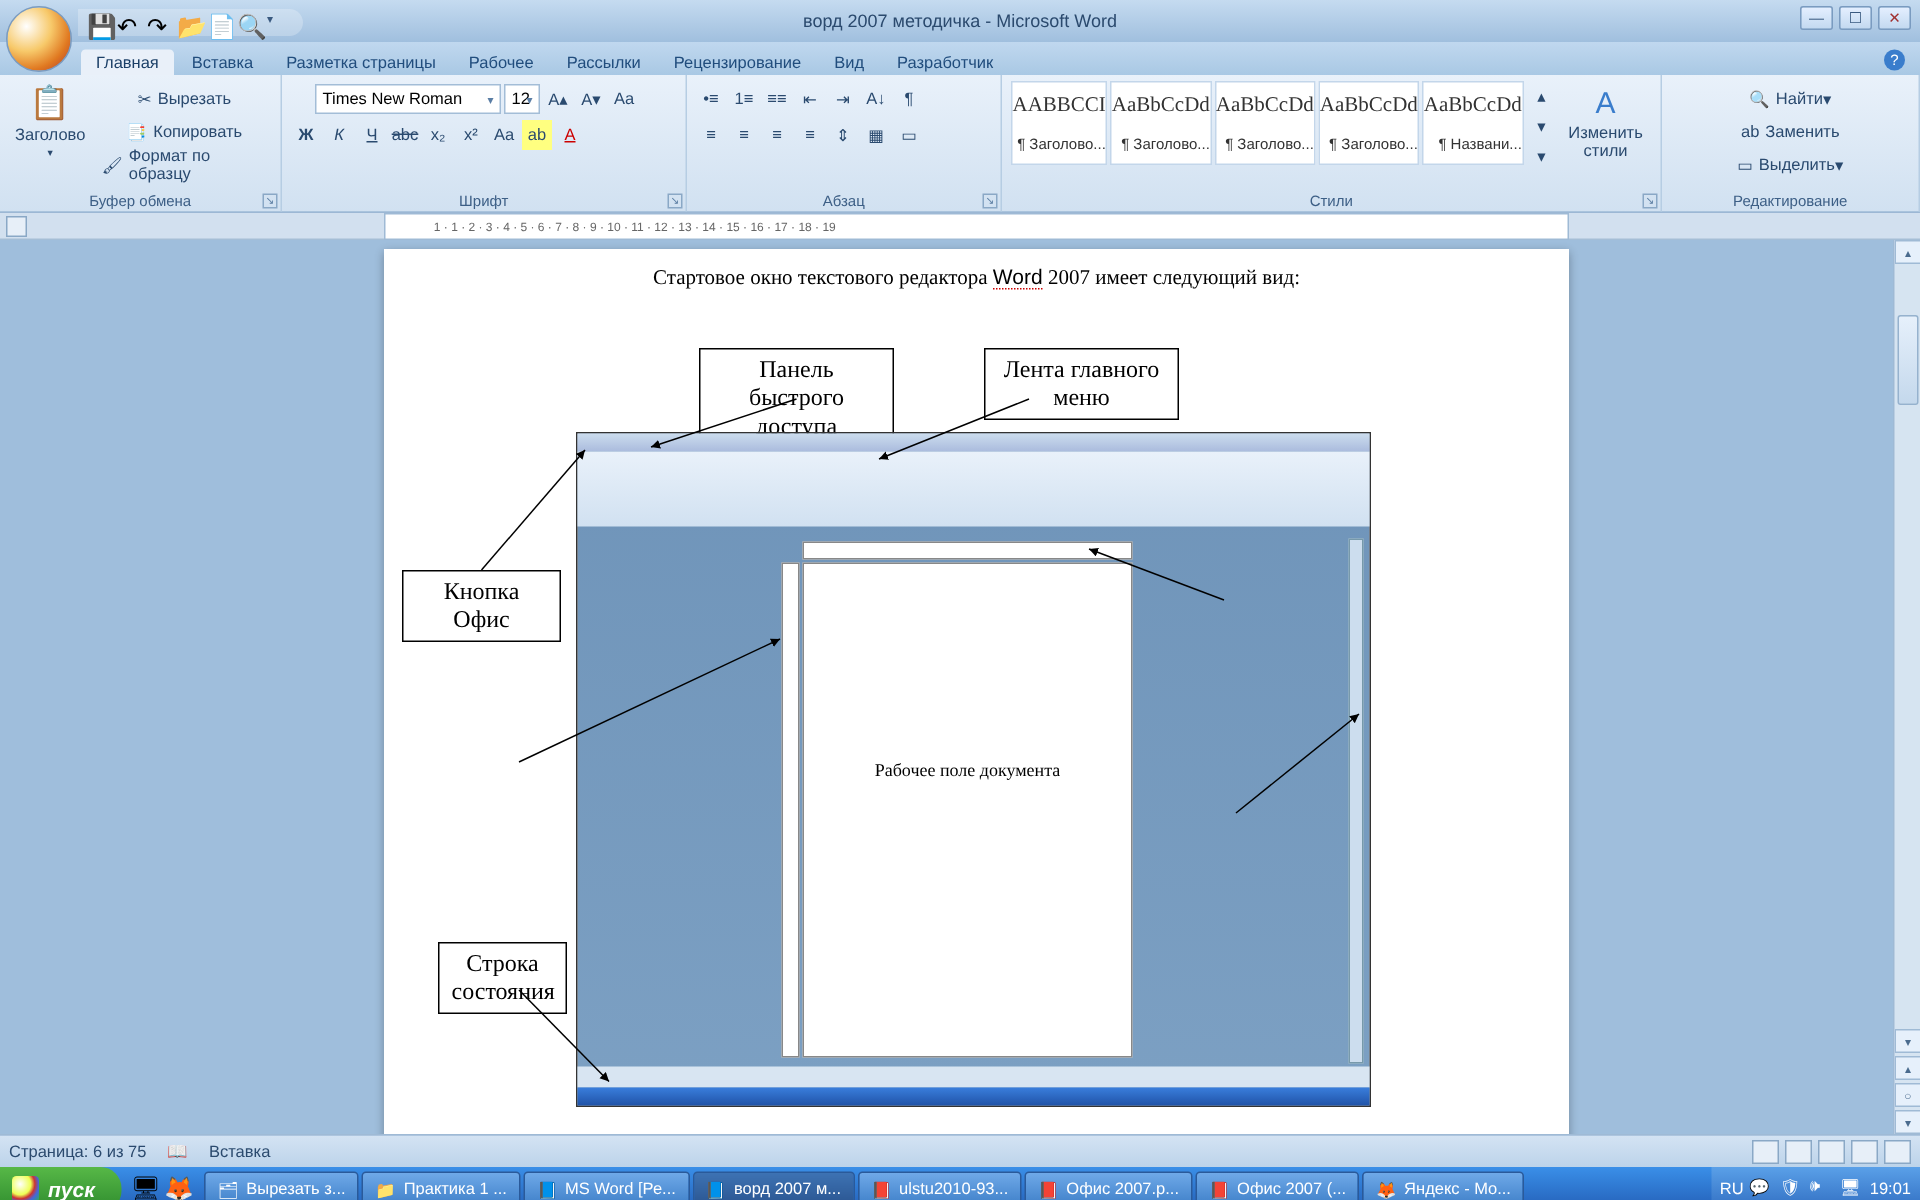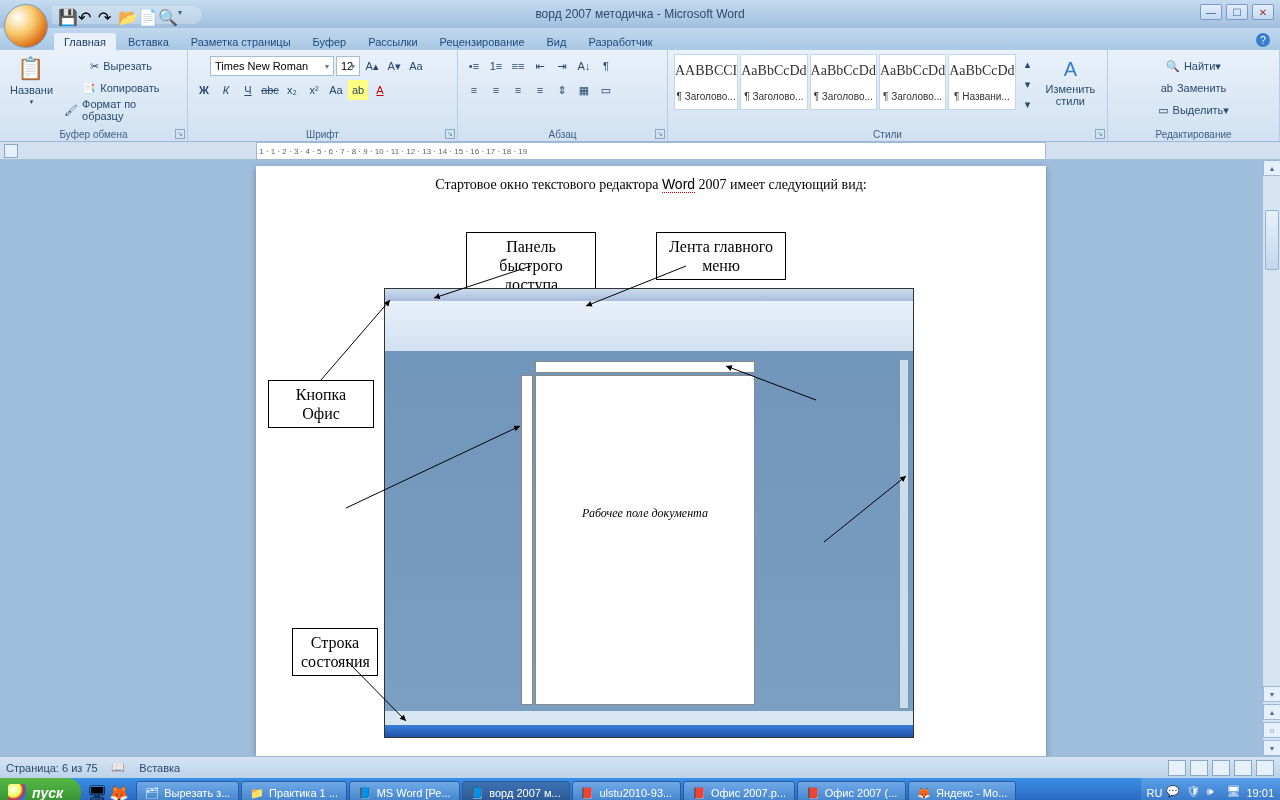--- a/index.html
+++ b/index.html
@@ -25,45 +25,45 @@
 
 .ribbon { height:92px; background: linear-gradient(#e9f1fa,#d1e1f1); border-bottom:1px solid #9cb7d4; display:flex; position:relative;}
 .group { border-right:1px solid #b6cde3; padding:2px 4px 14px 4px; position:relative;}
 .group .glabel { position:absolute; bottom:1px; left:0; right:0; text-align:center; font-size:10px; color:#3d5f86;}
 .group .launcher { position:absolute; bottom:2px; right:2px; width:10px;height:10px; border:1px solid #8aa8c6; font-size:7px; display:flex;align-items:center;justify-content:center; color:#5b7ea3; cursor:pointer;}
 .bigbtn { display:flex; flex-direction:column; align-items:center; gap:2px; padding:4px 6px; cursor:pointer; font-size:11px; color:#2a4a6f;}
 .smallrow { display:flex; gap:2px; align-items:center;}
 .sbtn { width:20px;height:20px; border:1px solid transparent; display:flex;align-items:center;justify-content:center; cursor:pointer; color:#2a4a6f; font-size:11px;}
 .combo { height:20px; border:1px solid #a3bdd7; background:#fff; font-size:11px; padding:0 18px 0 4px; display:flex;align-items:center; position:relative; cursor:pointer;}
 .combo::after { content:"▾"; position:absolute; right:4px; font-size:8px; color:#5a7ea5;}
-.stylebox { width:68px; height:56px; border:1px solid #c3d6ea; background:#fff; display:flex; flex-direction:column; align-items:center; justify-content:center; cursor:pointer; font-size:10px; color:#333; gap:12px;}
+.stylebox { width:68px; height:56px; border:1px solid #c3d6ea; background:#fff; display:flex; flex-direction:column; align-items:flex-end; justify-content:center; cursor:pointer; font-size:10px; color:#333; gap:12px;}
 .stylebox .prev { font-family:"Times New Roman",serif; font-size:14px;}
 
 
 .rulerbar { height:18px; background:#d2e0ef; border-bottom:1px solid #a5bed6; position:relative;}
-.rulerbar .ruler { position:absolute; left:256px; width:790px; height:18px; background:#fff; border:1px solid #9fbad5; font-size:8px; color:#666; display:flex; align-items:center; overflow:hidden;}
+.rulerbar .ruler { position:absolute; left:256px; width:790px; height:18px; background:#fff; border:1px solid #9fbad5; font-size:8px; color:#666; display:flex; align-items:center; overflow:hidden;padding-left:30px;}
 .tabwell { position:absolute; left:4px; top:2px; width:14px;height:14px; border:1px solid #8aa8c6; background:#e7eff8; cursor:pointer;}
 
 
 .docarea { position:relative; height:596px; background:#9fbedc; overflow:hidden;}
 .page { position:absolute; left:256px; top:6px; width:790px; height:620px; background:#fff; box-shadow:0 2px 6px rgba(0,0,0,.3);}
 .vscroll { position:absolute; right:0; top:0; width:18px; height:100%; background:#d6e4f1; border-left:1px solid #9fbad5;}
 .vscroll .thumb { position:absolute; left:2px; width:14px; background:linear-gradient(#e6f0fb,#c4d8ec); border:1px solid #96b2ce; border-radius:2px;}
 .vscroll .arr { position:absolute; left:0; width:18px; height:16px; background:#e6f0fb; border:1px solid #9fbad5; display:flex;align-items:center;justify-content:center; font-size:8px; color:#4a6b8e; cursor:pointer;}
 
 
 .doc-title { text-align:center; font-family:"Times New Roman",serif; font-weight:bold; font-size:15px; margin-top:10px;}
 .doc-line { text-align:center; font-family:"Times New Roman",serif; font-size:14px; margin-top:10px;}
 .underline-red { border-bottom:1px dotted #c00;}
 .callout { position:absolute; background:#fff; border:1px solid #000; font-family:"Times New Roman",serif; font-size:16px; text-align:center; padding:4px 8px; line-height:1.2;}
 .innershot { position:absolute; left:128px; top:122px; width:530px; height:450px; background:linear-gradient(#6f94b9,#7ca0c3); border:1px solid #333;}
 .innershot .ititle { height:12px; background:linear-gradient(#cde,#abd);}
 .innershot .iribbon { height:50px; background:linear-gradient(#e9f1fa,#d1e1f1);}
 .innershot .ipage { position:absolute; left:150px; top:86px; width:220px; height:330px; background:#fff; border:1px solid #888;}
-.innershot .ipage .t { position:absolute; left:0; right:0; top:130px; text-align:center; font-family:"Times New Roman",serif; font-size:12px; line-height:1.3;font-style:italic;}
+.innershot .ipage .t { position:absolute; left:0; right:0; top:130px; text-align:center; font-family:"Times New Roman",serif; font-size:12px; line-height:1.3;}
 .innershot .iruler { position:absolute; left:150px; top:72px; width:220px; height:12px; background:#fff; border:1px solid #888;}
 .innershot .ivruler { position:absolute; left:136px; top:86px; width:12px; height:330px; background:#fff; border:1px solid #888;}
 .innershot .ivscroll { position:absolute; right:4px; top:70px; width:10px; height:350px; background:#cde; border:1px solid #79a;}
 .innershot .istatus { position:absolute; left:0; right:0; bottom:12px; height:14px; background:#d8e5f2;}
 .innershot .itaskbar { position:absolute; left:0; right:0; bottom:0; height:12px; background:linear-gradient(#3a7edc,#2053a8);}
 .arrowsvg { position:absolute; left:0; top:0; width:790px; height:620px; pointer-events:none;}
 
 
 .statusbar { height:22px; background:linear-gradient(#d4e3f3,#bcd3ea); border-top:1px solid #9fbad5; display:flex; align-items:center; font-size:11px; color:#2b4a6e; padding:0 6px; gap:14px;}
 .statusbar .right { margin-left:auto; display:flex; gap:4px; align-items:center;}
@@ -99,35 +99,35 @@
     <div class="winbtn">—</div>
     <div class="winbtn">☐</div>
     <div class="winbtn" style="color:#a03030">✕</div>
   </div>
 </div>
 
 <div class="tabbar">
   <div class="tab active">Главная</div>
   <div class="tab">Вставка</div>
   <div class="tab">Разметка страницы</div>
-  <div class="tab">Буфер</div>
+  <div class="tab">Рабочее</div>
   <div class="tab">Рассылки</div>
   <div class="tab">Рецензирование</div>
   <div class="tab">Вид</div>
   <div class="tab">Разработчик</div>
 </div>
 <div class="helpbtn">?</div>
 
 <div class="ribbon">
 
   <div class="group" style="width:188px;">
     <div style="display:flex;">
       <div class="bigbtn">
         <span style="font-size:22px">📋</span>
-        <span>Названи</span>
+        <span>Заголово</span>
         <span style="font-size:7px">▾</span>
       </div>
       <div style="display:flex;flex-direction:column;gap:2px;padding-top:4px;">
         <div class="sbtn" style="width:auto;padding:0 4px;">
             <span style="margin-right:4px">✂</span>
             <span>Вырезать</span>
           </div>
         <div class="sbtn" style="width:auto;padding:0 4px;">
             <span style="margin-right:4px">📑</span>
             <span>Копировать</span>

